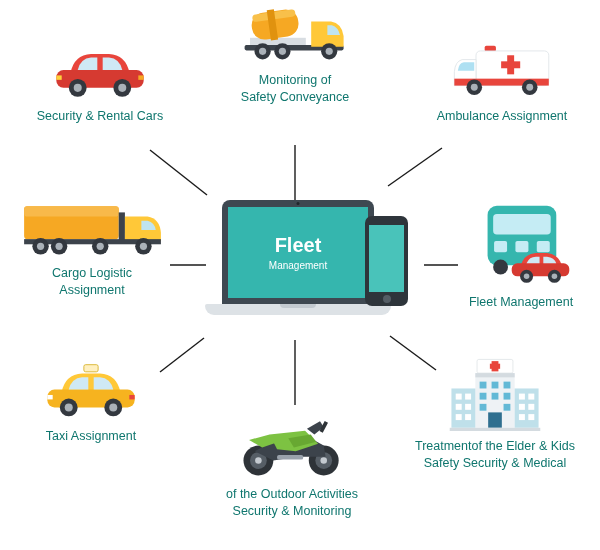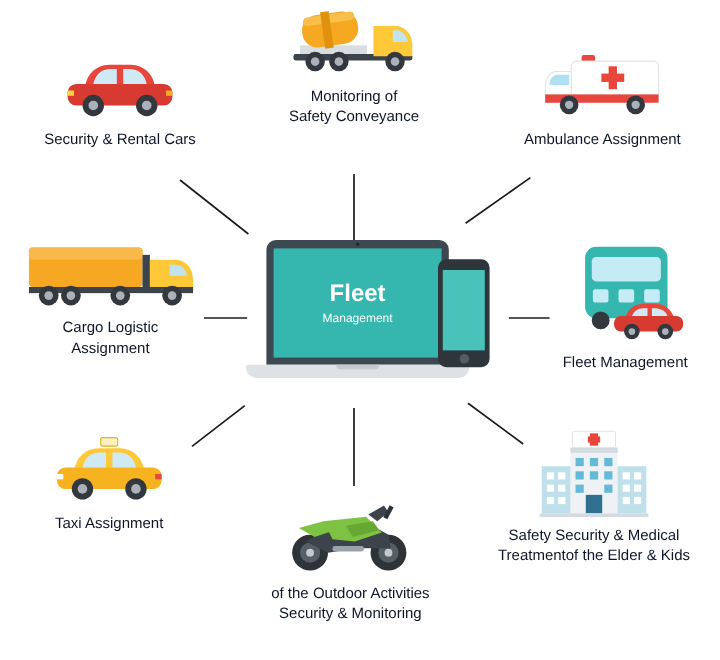--- a/index.html
+++ b/index.html
@@ -2,21 +2,21 @@
 <html><head>
 <meta charset="utf-8">
 <style>
   html,body{margin:0;padding:0;}
   body{
     width:600px;height:550px;position:relative;overflow:hidden;
     background:#ffffff;font-family:"Liberation Sans", sans-serif;
   }
   .lines-layer{position:absolute;left:0;top:0;width:600px;height:550px;z-index:0;}
   .node{position:absolute;display:flex;flex-direction:column;align-items:center;text-align:center;z-index:2;}
-  .node .label{font-size:12.5px;color:#0f172a;line-height:1.35;margin-top:7px;}
+  .node .label{font-size:12.5px;color:#0f766e;line-height:1.35;margin-top:7px;}
   .n-tl{left:18px;top:46px;width:164px;}
   .n-t{left:208px;top:0px;width:174px;}
   .n-tr{left:424px;top:44px;width:156px;}
   .n-l{left:8px;top:198px;width:168px;}
   .n-r{left:452px;top:202px;width:138px;}
   .n-bl{left:22px;top:362px;width:138px;}
   .n-b{left:196px;top:412px;width:192px;}
   .n-br{left:398px;top:356px;width:194px;}
 
   
@@ -230,22 +230,22 @@
       <rect x="20" y="68" width="7" height="7" fill="#ffffff"></rect>
     <rect x="83" y="44" width="7" height="7" fill="#ffffff"></rect>
       <rect x="94" y="44" width="7" height="7" fill="#ffffff"></rect>
     <rect x="83" y="56" width="7" height="7" fill="#ffffff"></rect>
       <rect x="94" y="56" width="7" height="7" fill="#ffffff"></rect>
     <rect x="83" y="68" width="7" height="7" fill="#ffffff"></rect>
       <rect x="94" y="68" width="7" height="7" fill="#ffffff"></rect>
     <rect x="2" y="84" width="106" height="4" fill="#d4dbe0"></rect>
   </svg>
   <div class="label">
+    <div>Treatmentof the Elder &amp; Kids</div>
     <div>Safety Security &amp; Medical</div>
-    <div>Treatmentof the Elder &amp; Kids</div>
   </div>
 </div>
 
 <div class="hub">
   <div class="laptop">
     <div class="lcd">
       <div class="cam"></div>
       <div class="lcd-inner">
         <div class="t1">Fleet</div>
         <div class="t2">Management</div>

